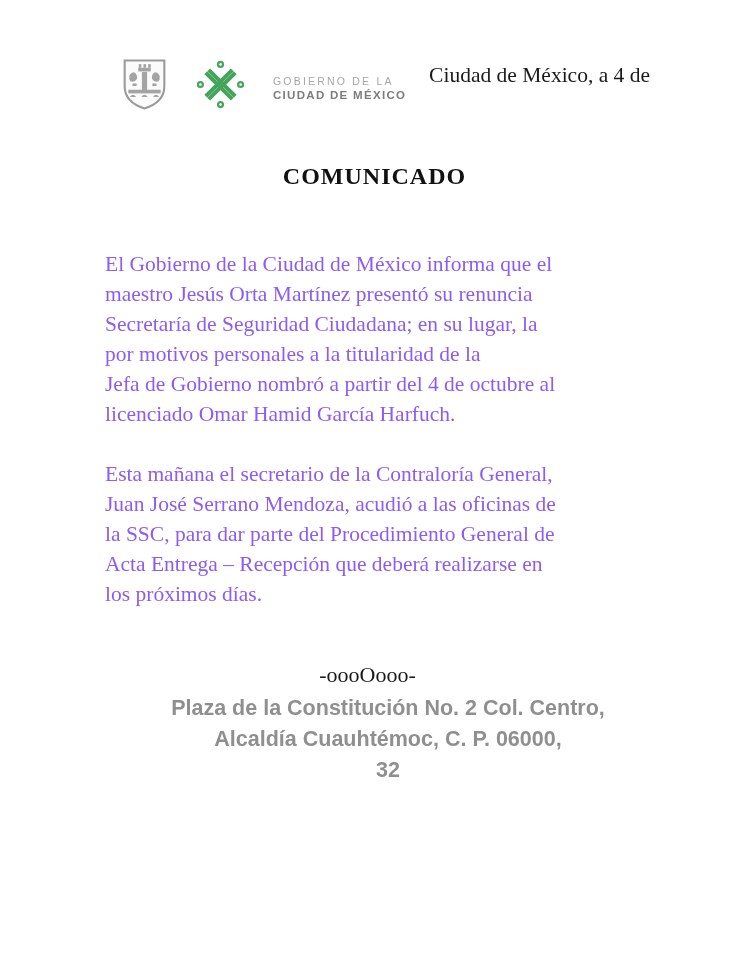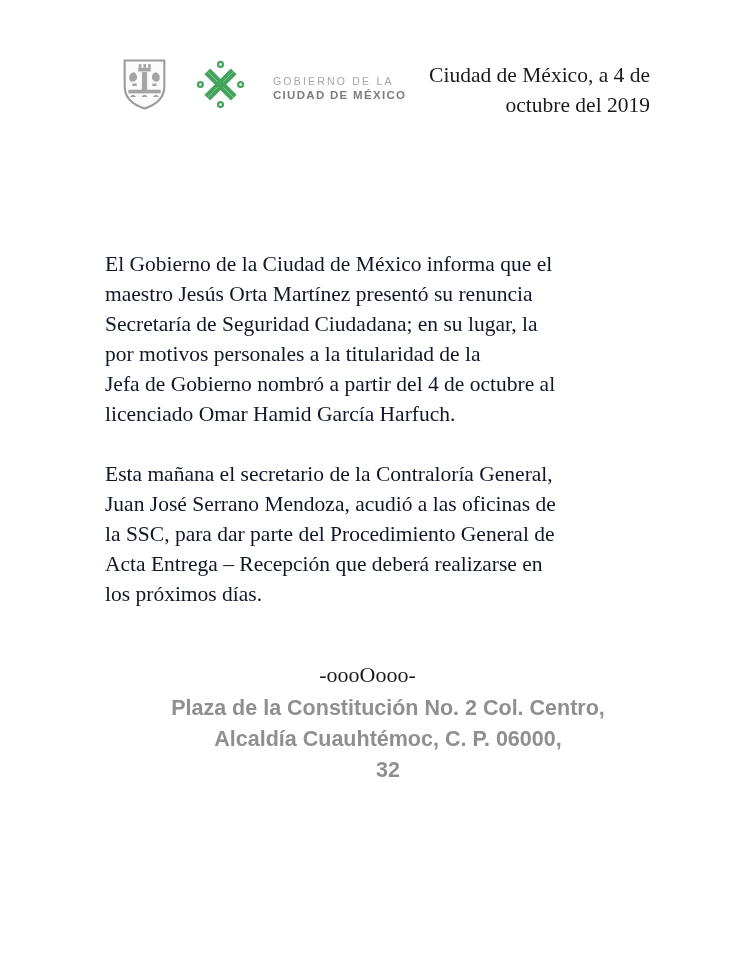--- a/index.html
+++ b/index.html
@@ -53,21 +53,21 @@
   }
   .para-1 { top: 249px; }
   .para-2 { top: 459px; }
   .jline {
     font-size: 21.5px;
     line-height: 30px;
     height: 30px;
     white-space: nowrap;
     text-align: justify;
     text-align-last: justify;
-    color: #0f172a;
+    color: #8b5cf6;
   }
   .jline.last { text-align-last: left; }
   
   .jline:after { content: ""; display: inline-block; width: 100%; height: 0; }
   .jline.last:after { content: none; }
   
   .separator {
     position: absolute;
     left: 0; right: 14px;
     top: 662px;
@@ -130,23 +130,23 @@
       </svg>
     </span>
     <span class="logo-text">
       <div class="l1">GOBIERNO DE LA</div>
       <div class="l2">CIUDAD DE MÉXICO</div>
     </span>
   </div>
 
   <div class="dateline">
     <div>Ciudad de México, a 4 de</div>
-    <div>octubre del 2019</div>
   </div>
 
+  <div class="title">COMUNICADO</div>
 
   <div class="para para-1">
     <div class="jline">El Gobierno de la Ciudad de México informa que el</div>
     <div class="jline">maestro Jesús Orta Martínez presentó su renuncia</div>
     <div class="jline">Secretaría de Seguridad Ciudadana; en su lugar, la</div>
     <div class="jline">por motivos personales a la titularidad de la</div>
     <div class="jline">Jefa de Gobierno nombró a partir del 4 de octubre al</div>
     <div class="jline last">licenciado Omar Hamid García Harfuch.</div>
   </div>
 

